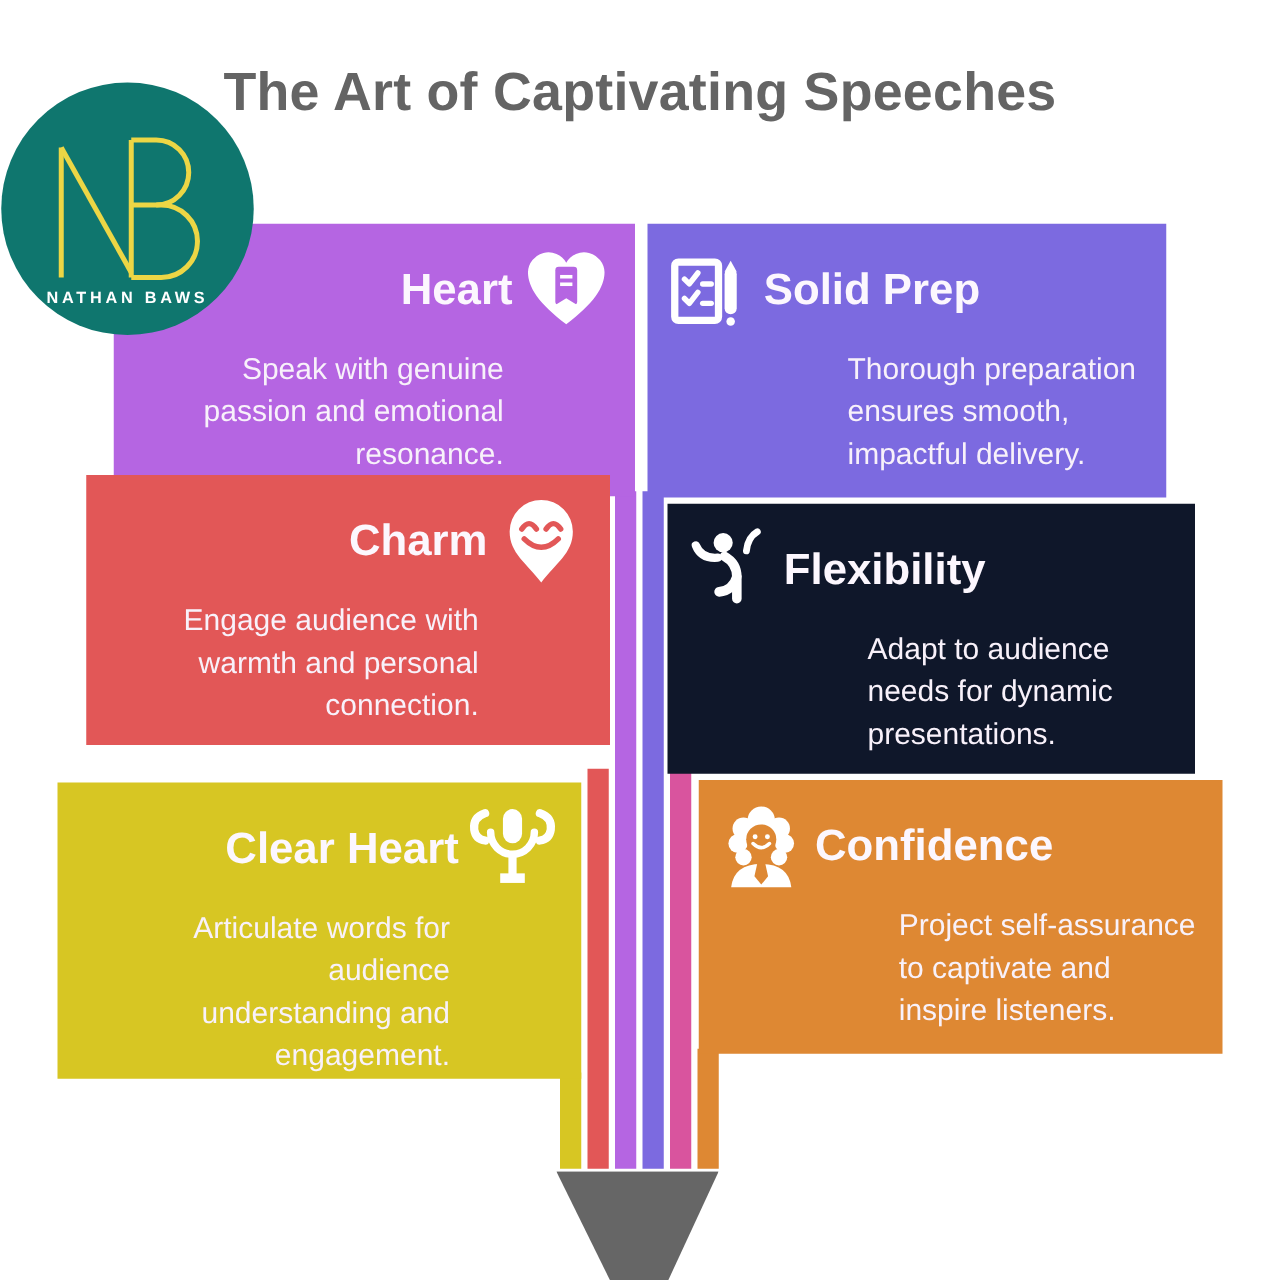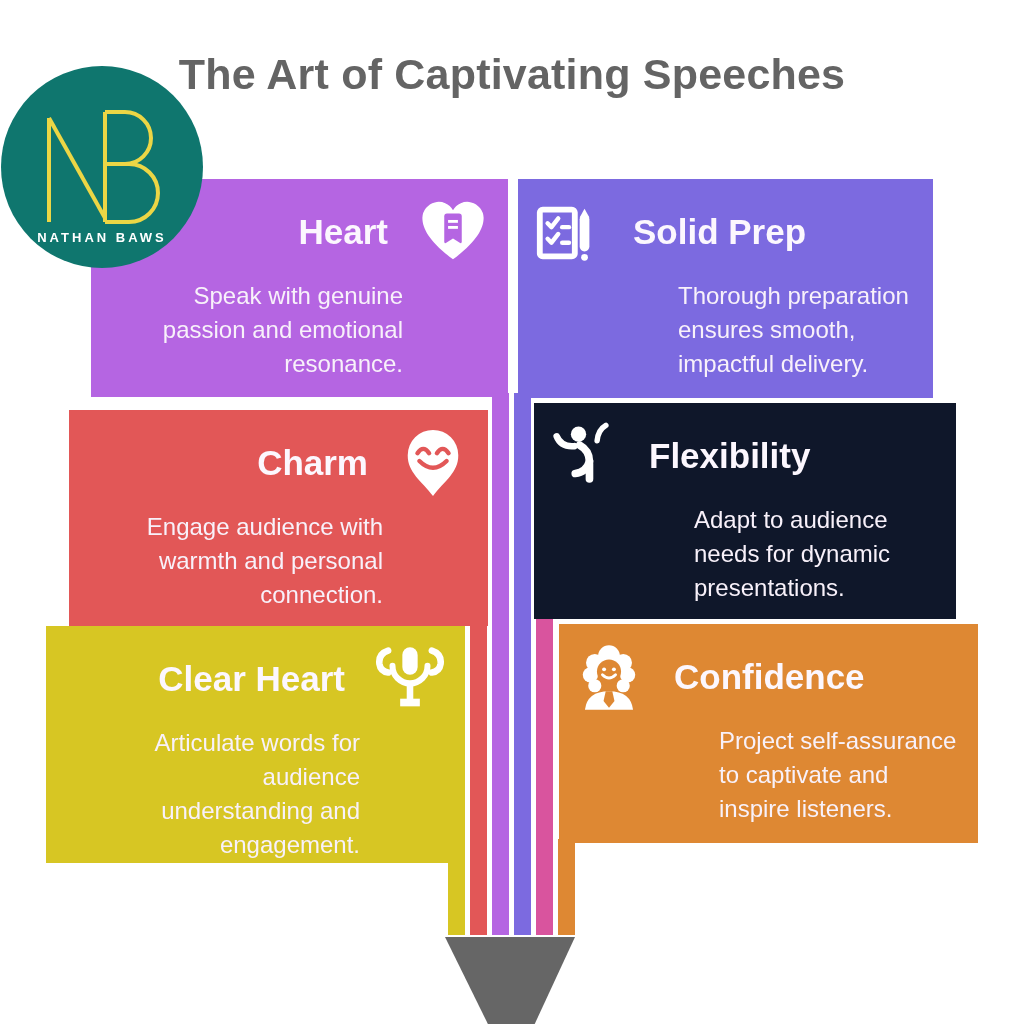--- a/index.html
+++ b/index.html
@@ -20,36 +20,36 @@
     border-radius:50%; z-index:6;
   }
   .logo svg { position:absolute; left:0; top:0; }
   .brand-name {
     position:absolute; left:0; right:0; top:164px; text-align:center;
     color:#ffffff; font-size:13px; font-weight:bold; letter-spacing:3px;
   }
 
   
   .card { position:absolute; z-index:2; }
-  .head { display:flex; align-items:center; gap:30px; padding-top:18px; }
+  .head { display:flex; align-items:center; gap:8px; padding-top:18px; }
   .card.align-right .head { justify-content:flex-end; padding-right:20px; }
   .card.align-left  .head { justify-content:flex-start; padding-left:15px; }
   .ctitle { font-size:35px; font-weight:bold; color:#fcf7fe; line-height:44px; }
   .cbody {
     font-size:24px; line-height:34px; color:#f8f1fa; white-space:pre-line;
     margin-top:12px;
   }
   .card.align-right .cbody { text-align:right; padding-right:105px; padding-left:22px; }
   .card.align-left  .cbody { text-align:left;  padding-left:112px;  padding-right:14px;margin-left:48px; }
   .icon { width:70px; height:70px; flex:none; }
   .icon svg { width:100%; height:100%; display:block; }
 
   .card-heart       { left:91px;  top:179px; width:417px; height:218px; }
   .card-solid-prep  { left:518px; top:179px; width:415px; height:219px; }
-  .card-charm       { left:69px;  top:410px; width:419px; height:216px; }
+  .card-charm       { left:69px;  top:380px; width:419px; height:216px; }
   .card-flexibility { left:534px; top:403px; width:422px; height:216px; }
   .card-clear-speech{ left:46px;  top:626px; width:419px; height:237px; }
   .card-confidence  { left:559px; top:624px; width:419px; height:219px; }
 
   
   .stripe { position:absolute; width:17px; z-index:1; }
   .stripe-yellow { left:448px; top:858px; height:77px; }
   .stripe-red    { left:470px; top:615px; height:320px; }
   .stripe-purple { left:492px; top:393px; height:542px; }
   .stripe-violet { left:514px; top:393px; height:542px; }

